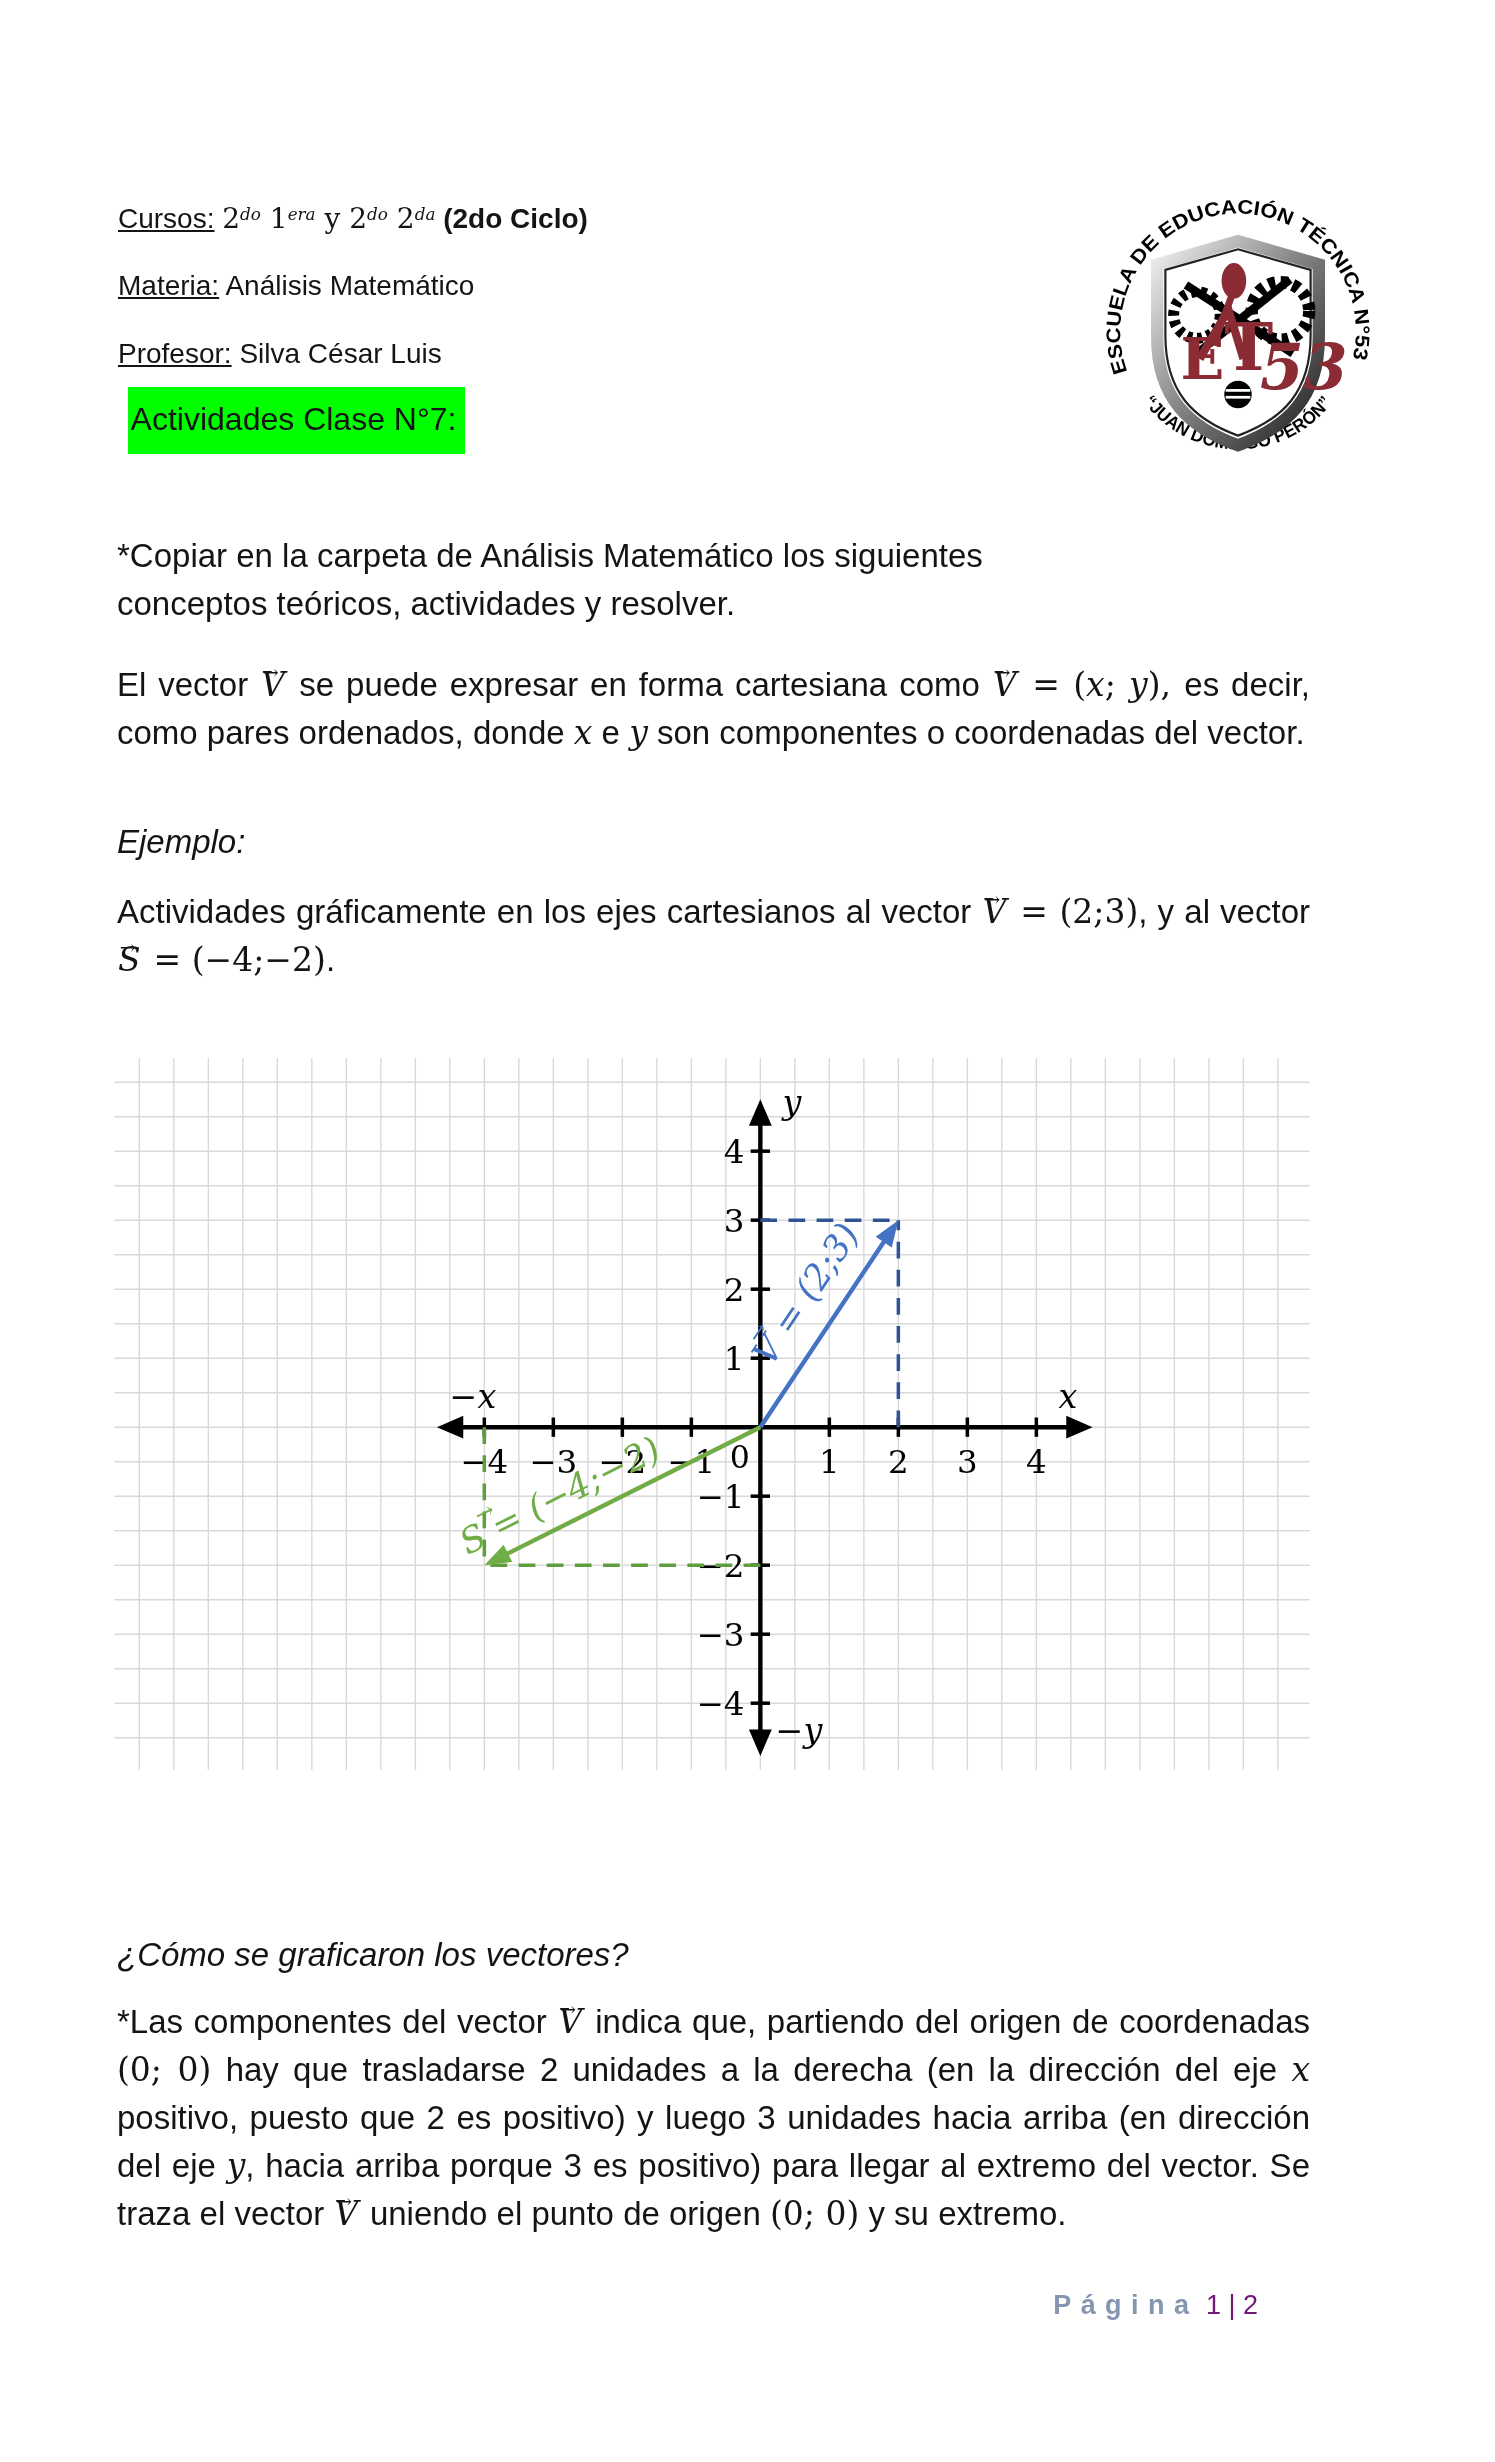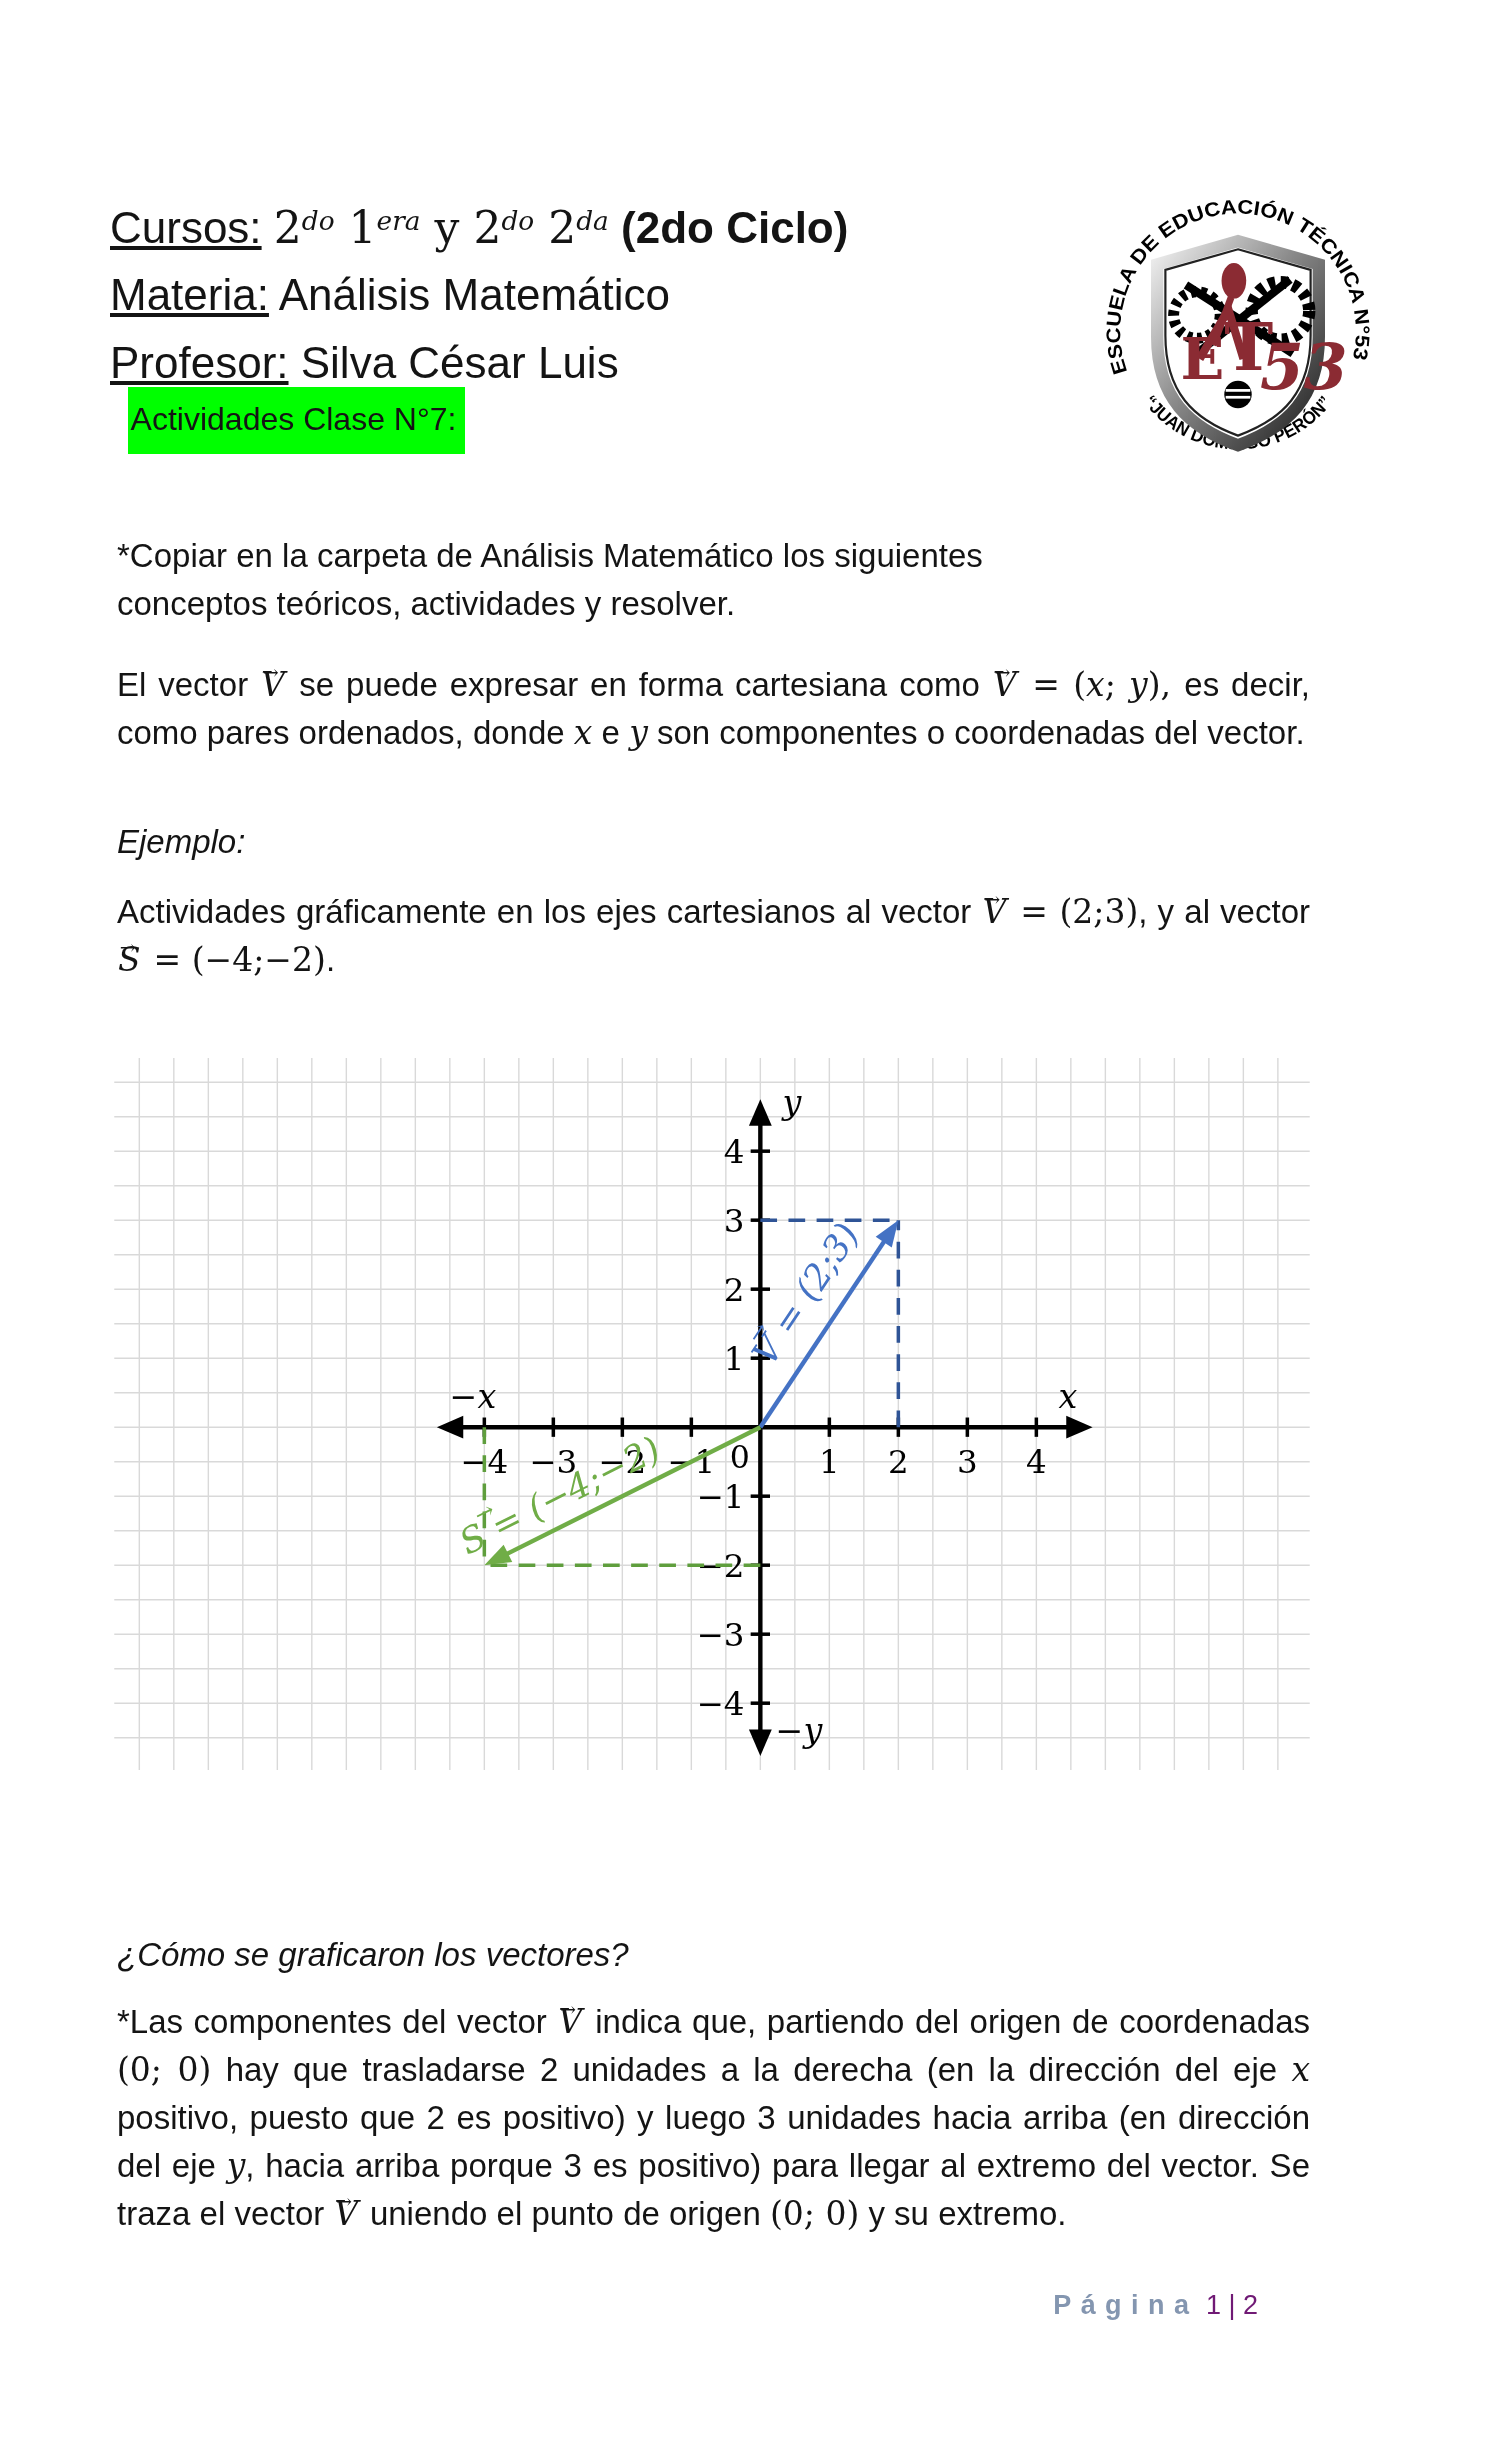--- a/index.html
+++ b/index.html
@@ -12,21 +12,21 @@
   .b{font-weight:bold;}
   .i{font-style:italic;}
   .mn{font-family:"DejaVu Serif",serif;}
   .mi{font-family:"DejaVu Serif",serif;font-style:italic;}
   .sup{font-family:"DejaVu Serif",serif;font-style:italic;font-size:0.60em;vertical-align:0.50em;}
   .bmi{font-family:"DejaVu Serif",serif;font-style:italic;font-weight:bold;}
   .bsup{font-family:"DejaVu Serif",serif;font-weight:bold;font-size:0.60em;vertical-align:0.50em;}
   .vec{font-family:"DejaVu Serif",serif;font-style:italic;position:relative;display:inline-block;padding:0 2.6px 0 0.9px;}
   .vec::before{content:"\2192";position:absolute;left:0.14em;top:-0.62em;font-size:0.58em;font-style:normal;}
   .date-line{left:117px;top:136px;width:1104px;text-align:right;font-size:33px;}
-  .info-line{left:110px;font-size:44px;}
+  .info-line{left:118px;font-size:28px;}
   .doc-title{left:128px;top:387px;font-size:32px;line-height:56px;text-align:center;}
   .doc-title .hl-box{display:inline-block;padding:4.4px 8.8px 6.2px 2.6px;}
   .heading{left:117px;top:596px;width:1193px;text-align:center;font-size:33px;font-weight:bold;}
   .heading .hwrap{text-decoration:underline;}
   .footer{left:0;top:2290px;width:1258px;text-align:right;font-size:27px;}
   .footer .flabel{letter-spacing:0.35em;font-weight:bold;}
   .figure-box{left:114px;top:1058px;width:1196px;height:712px;}
   .logo-box{left:1101px;top:190px;width:274px;height:283px;}
 </style>
 </head>

